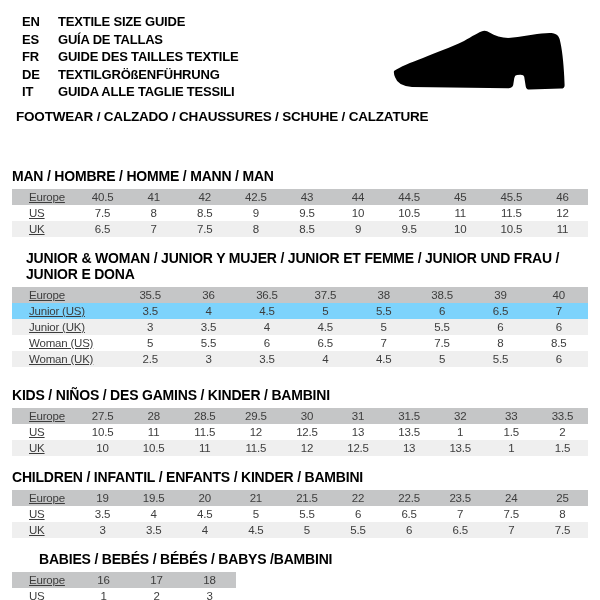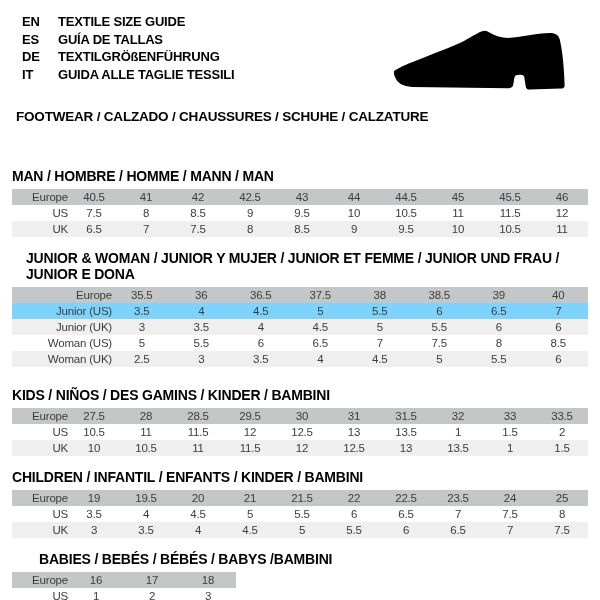--- a/index.html
+++ b/index.html
@@ -24,37 +24,41 @@
     margin:0 0 5px 0;font-size:14px;font-weight:bold;letter-spacing:-0.2px;color:#000;
   }
   table.size-table{
     border-collapse:collapse;table-layout:fixed;width:576px;
   }
   table.size-table.babies{width:224px;}
   table.size-table td{
     height:16px;padding:0;font-size:11.5px;text-align:center;vertical-align:middle;
     letter-spacing:-0.2px;white-space:nowrap;overflow:hidden;
   }
-  table.size-table td.lbl{text-align:right;padding-left:8px;width:48px;}
+  table.size-table td.lbl{text-align:left;padding-left:17px;width:48px;text-decoration:underline;}
   table.size-table.junior td.lbl{width:92px;}
 </style>
 </head>
 <body>
 
 <div class="page">
 
   <header>
     <ul class="langs">
       <li>
         <span class="lang-code">EN</span>
         <span class="lang-text">TEXTILE SIZE GUIDE</span>
       </li>
       <li>
         <span class="lang-code">ES</span>
         <span class="lang-text">GUÍA DE TALLAS</span>
+      </li>
+      <li>
+        <span class="lang-code">FR</span>
+        <span class="lang-text">GUIDE DES TAILLES TEXTILE</span>
       </li>
       <li>
         <span class="lang-code">DE</span>
         <span class="lang-text">TEXTILGRÖßENFÜHRUNG</span>
       </li>
       <li>
         <span class="lang-code">IT</span>
         <span class="lang-text">GUIDA ALLE TAGLIE TESSILI</span>
       </li>
     </ul>

